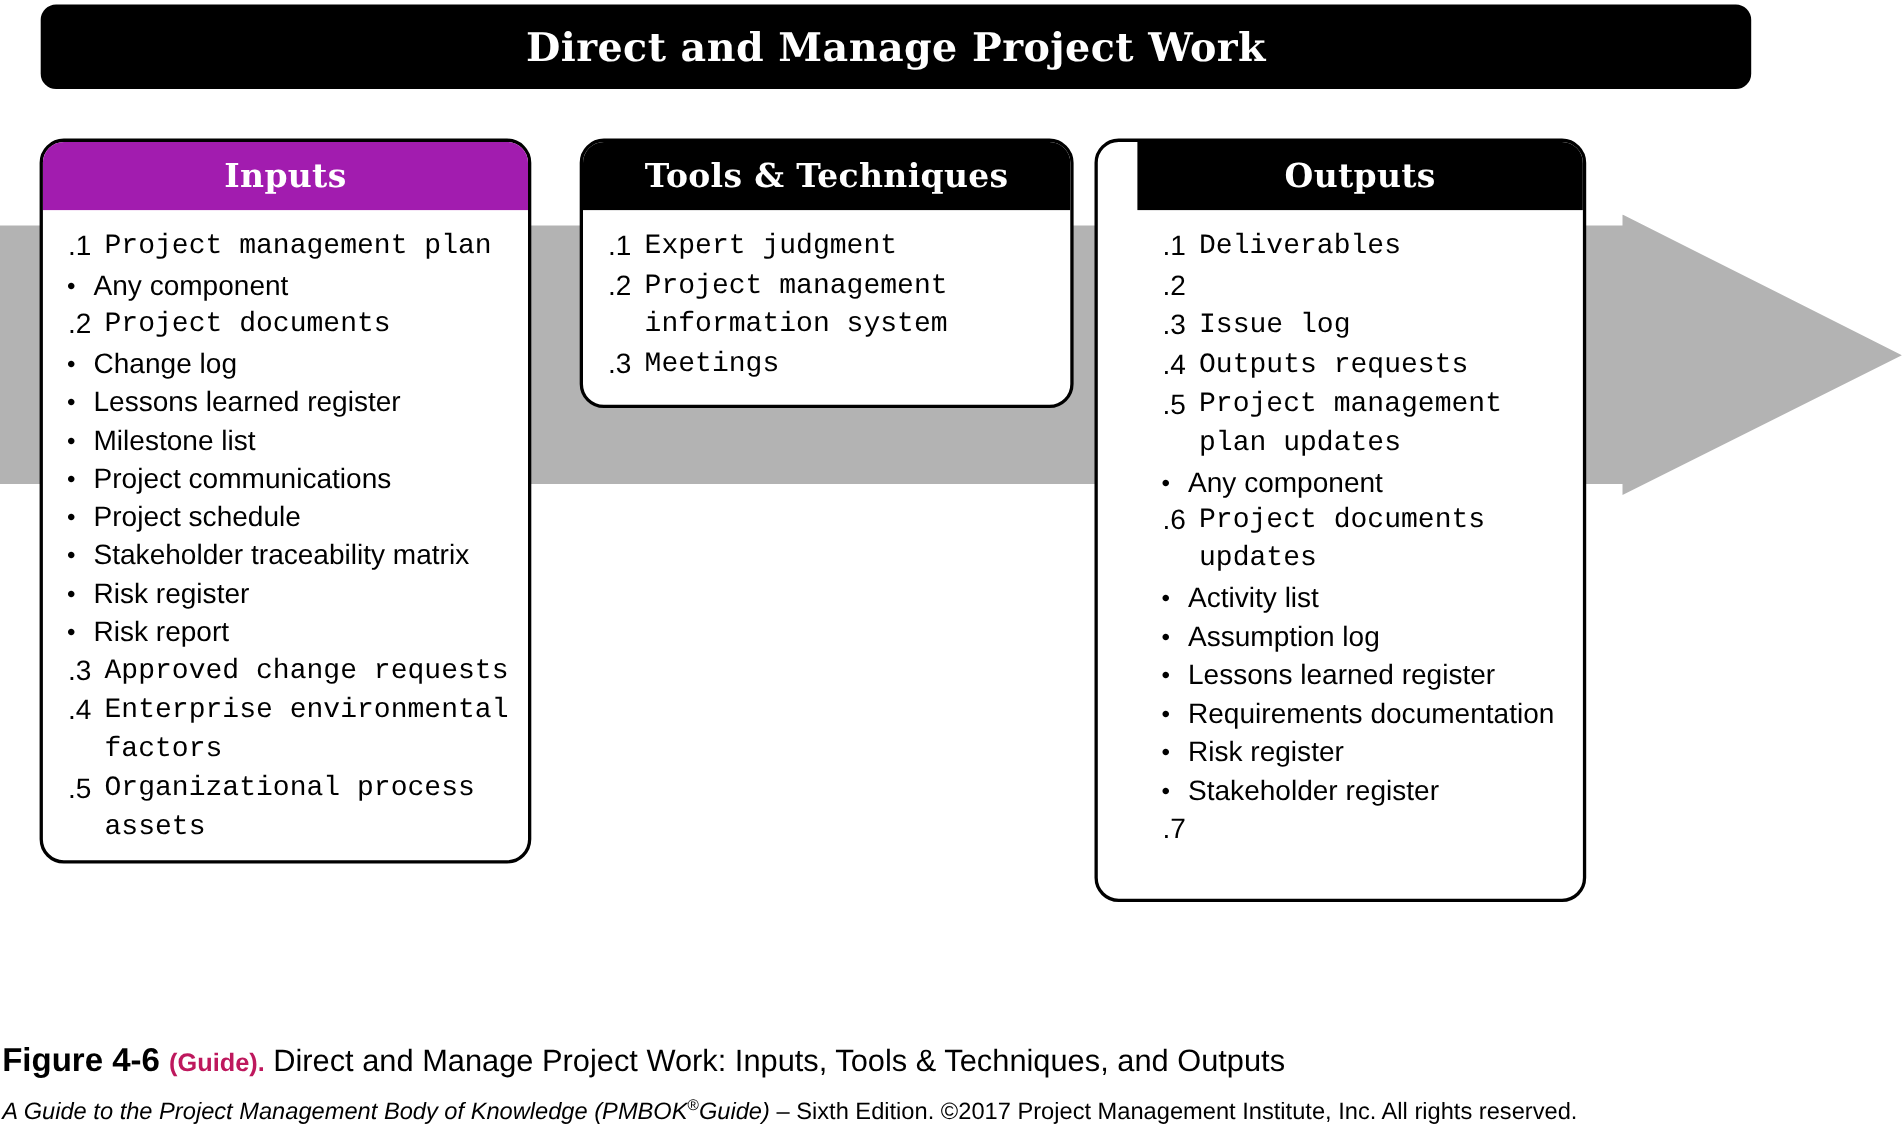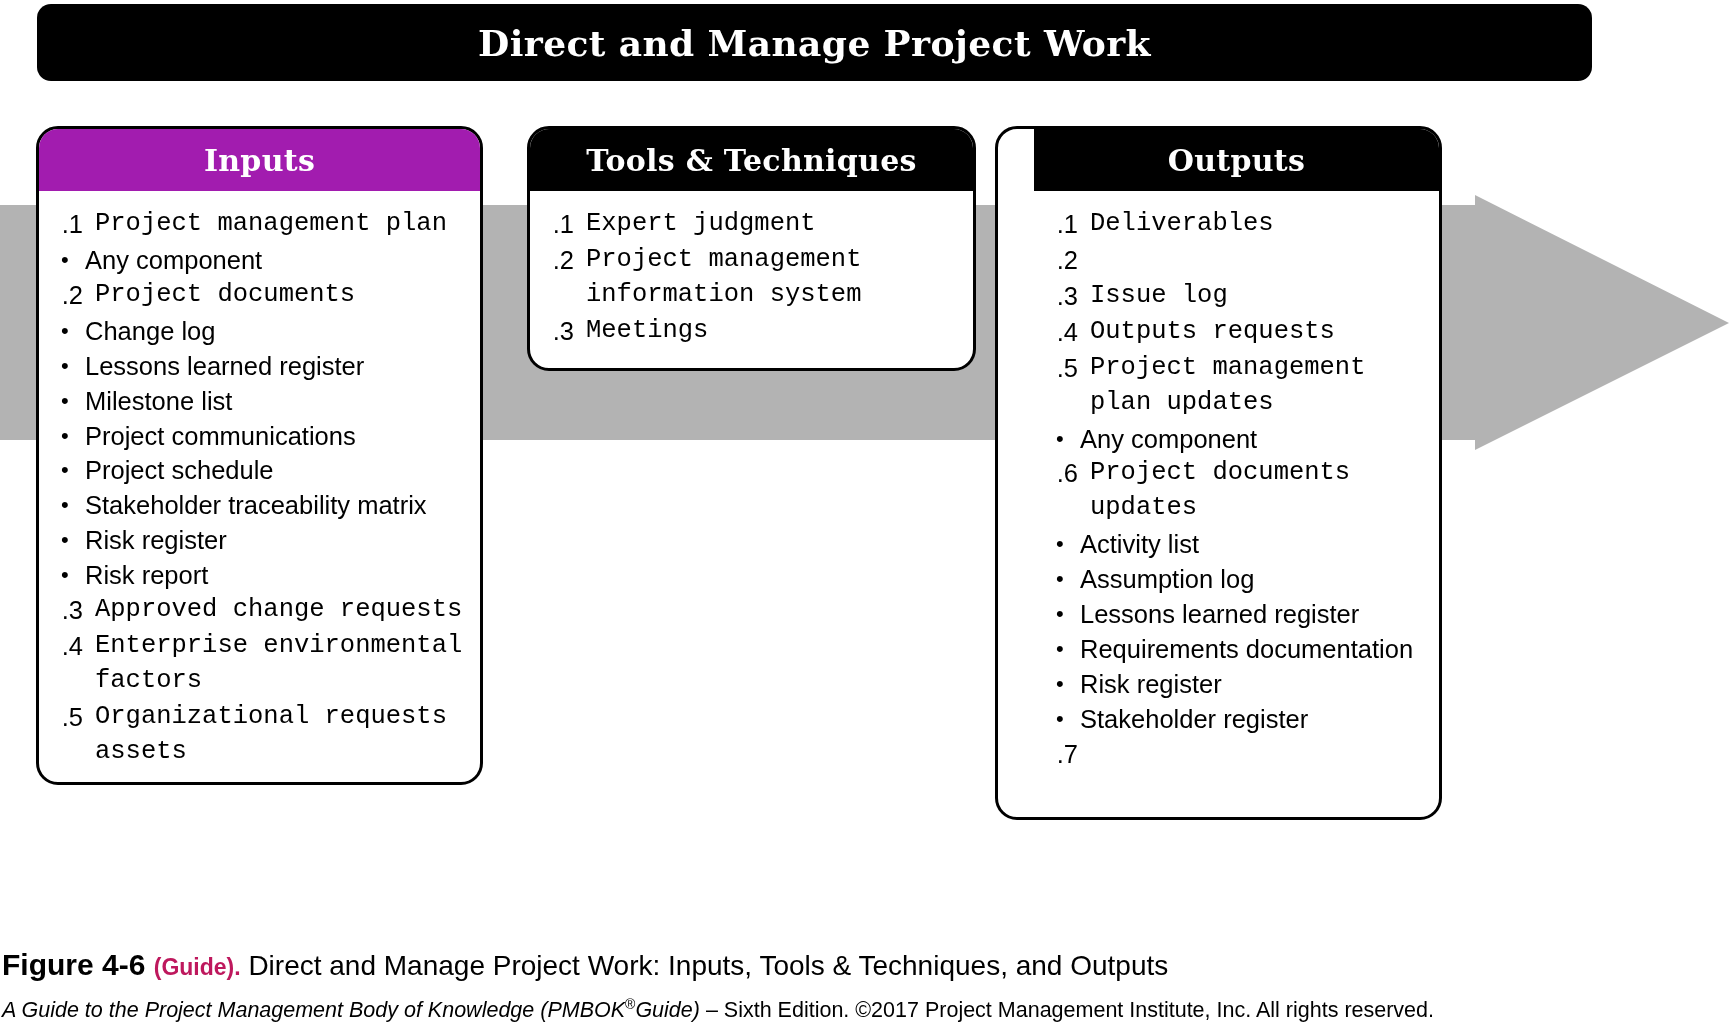--- a/index.html
+++ b/index.html
@@ -204,21 +204,21 @@
           <li class="nitem">
             <span class="num">.3</span>
             <span class="ntext">Approved change requests</span>
           </li>
           <li class="nitem">
             <span class="num">.4</span>
             <span class="ntext">Enterprise environmental factors</span>
           </li>
           <li class="nitem">
             <span class="num">.5</span>
-            <span class="ntext">Organizational requests assets</span>
+            <span class="ntext">Organizational process assets</span>
           </li>
         </ul>
     </div>
   </div>
 
   <div class="box" id="box-tools" style="border-color: rgb(0, 0, 0);">
     <div class="box-header" style="background: rgb(0, 0, 0); color: rgb(255, 255, 255);">
       <span>Tools &amp; Techniques</span>
     </div>
     <div class="box-body">

